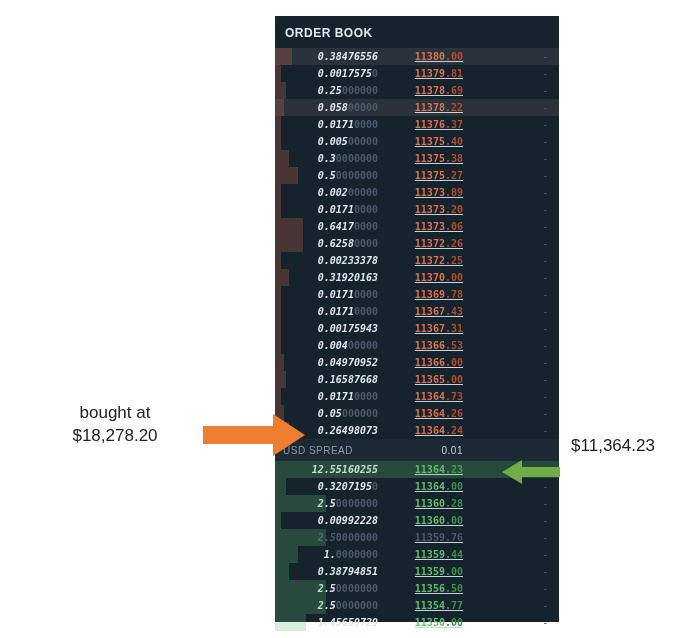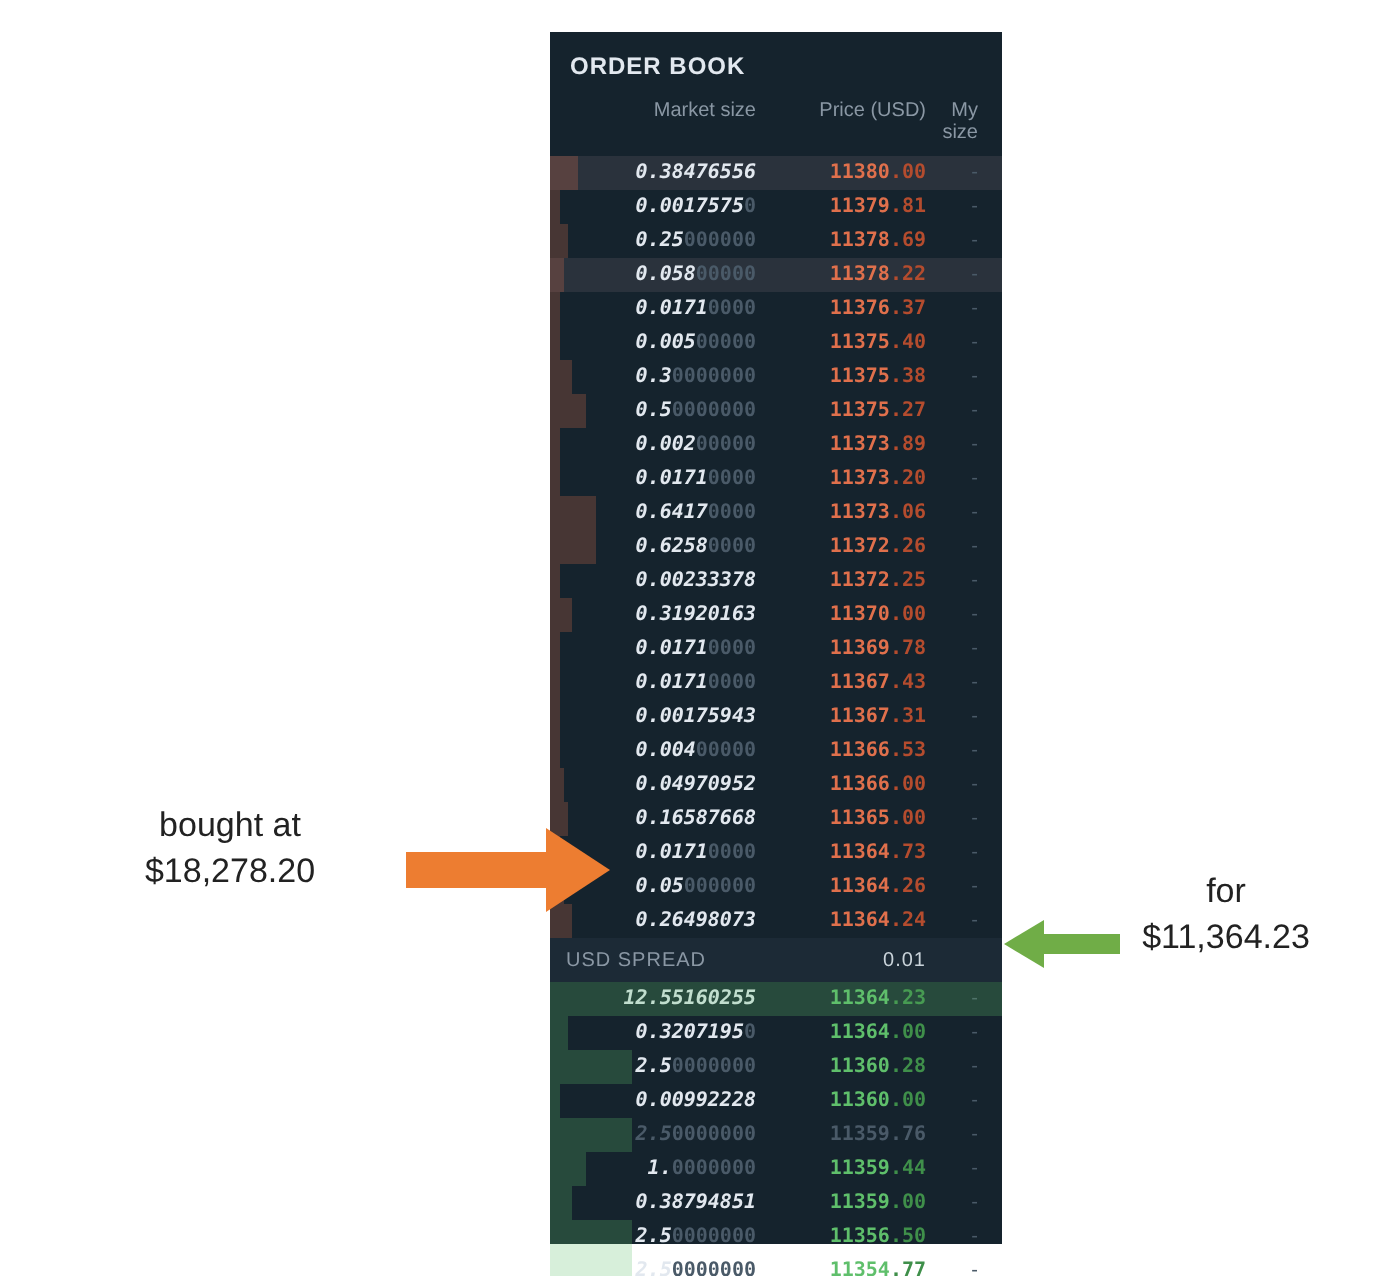--- a/index.html
+++ b/index.html
@@ -9,21 +9,21 @@
     height: 638px;
     background: #ffffff;
     font-family: Arial, Helvetica, sans-serif;
     position: relative;
     overflow: hidden;
   }
   .orderbook {
     position: absolute;
     left: 275px;
     top: 16px;
-    width: 226px;
+    width: 284px;
     height: 606px;
     background: #15232d;
     color: #c9d3da;
     font-size: 10px;
     box-sizing: border-box;
   }
   .orderbook .title {
     padding: 10px 10px 8px 10px;
     font-size: 12px;
     font-weight: 700;
@@ -48,21 +48,21 @@
     position: relative;
   }
   .row .depth {
     position: absolute;
     left: 0; top: 0; bottom: 0;
     opacity: 0.25;
   }
   .row .size { flex: 0 0 95px; text-align: right; font-family: Menlo, Consolas, monospace; font-size: 10px; }
   .row .size .lead { color: #e2e8ef; font-weight: 600; font-style: italic; }
   .row .size .trail { color: #4a5a68; font-weight: 600; }
-  .row .price { flex: 0 0 85px; text-align: right; font-family: Menlo, Consolas, monospace; font-size: 10px; }
+  .row .price { flex: 0 0 85px; text-align: right; font-family: Menlo, Consolas, monospace; font-size: 10px; text-decoration: underline; }
   .row .my { flex: 1 1 auto; text-align: right; color: #4a5a68; padding-right: 4px; }
   .ask .price .int { color: #e0704c; font-weight: 600; }
   .ask .price .dec { color: #b44c2e; font-weight: 600; }
   .ask .depth { background: #e0704c; }
   .bid .price .int { color: #5fbf6b; font-weight: 600; }
   .bid .price .dec { color: #3f8f4a; font-weight: 600; }
   .bid .depth { background: #5fbf6b; }
   .bid.muted .price .int, .bid.muted .price .dec,
   .bid.muted .size .lead, .bid.muted .size .trail { color: #4a5a68; }
   .row.hl-ask { background: #2a323c; }
@@ -132,25 +132,20 @@
     border-top: 12px solid transparent;
     border-bottom: 12px solid transparent;
     border-right: 20px solid #70ad47;
   }
 </style>
 </head>
 <body>
 
 <div class="orderbook">
   <div class="title">ORDER BOOK</div>
-  <div class="headers">
-    <div class="col-size">Market size</div>
-    <div class="col-price">Price (USD)</div>
-    <div class="col-my">My size</div>
-  </div>
   <div class="rows asks" id="asks">
       <div class="row ask hl-ask">
         <div class="depth" style="width: 6%;"></div>
         <div class="size"><span class="lead">0.38476556</span><span class="trail"></span></div>
         <div class="price"><span class="int">11380</span><span class="dec">.00</span></div>
         <div class="my">-</div>
       </div>
       <div class="row ask">
         <div class="depth" style="width: 2%;"></div>
         <div class="size"><span class="lead">0.0017575</span><span class="trail">0</span></div>
@@ -356,19 +351,18 @@
 <div class="annotation ann-left">
   <div>bought at</div>
   <div>$18,278.20</div>
 </div>
 <div class="arrow-orange">
   <div class="shaft"></div>
     <div class="head"></div>
 </div>
 
 <div class="annotation ann-right">
-  <div>for</div>
   <div>$11,364.23</div>
 </div>
 <div class="arrow-green">
   <div class="head"></div>
     <div class="shaft"></div>
 </div>
 
 </body></html>

